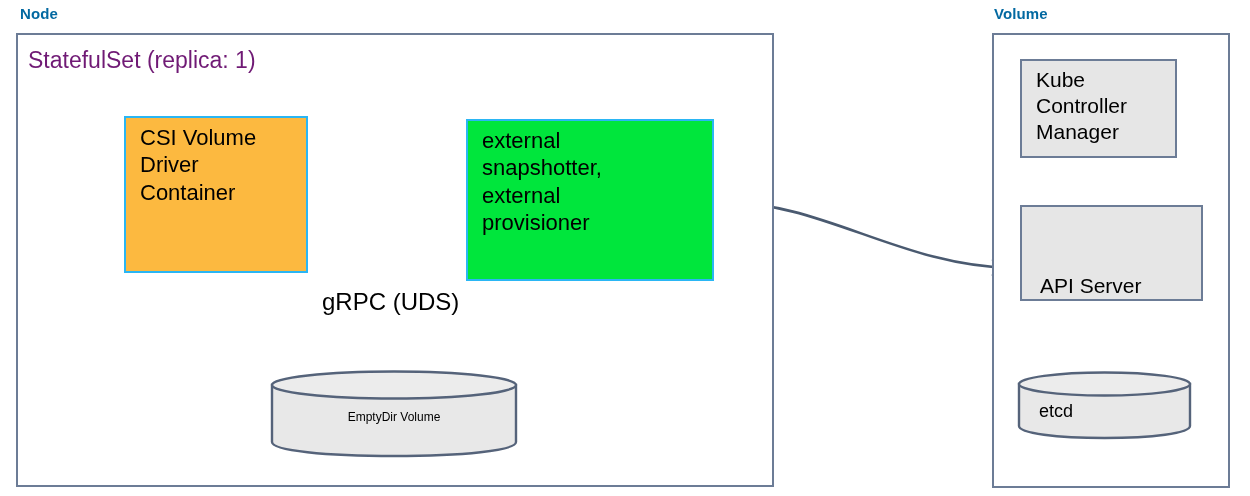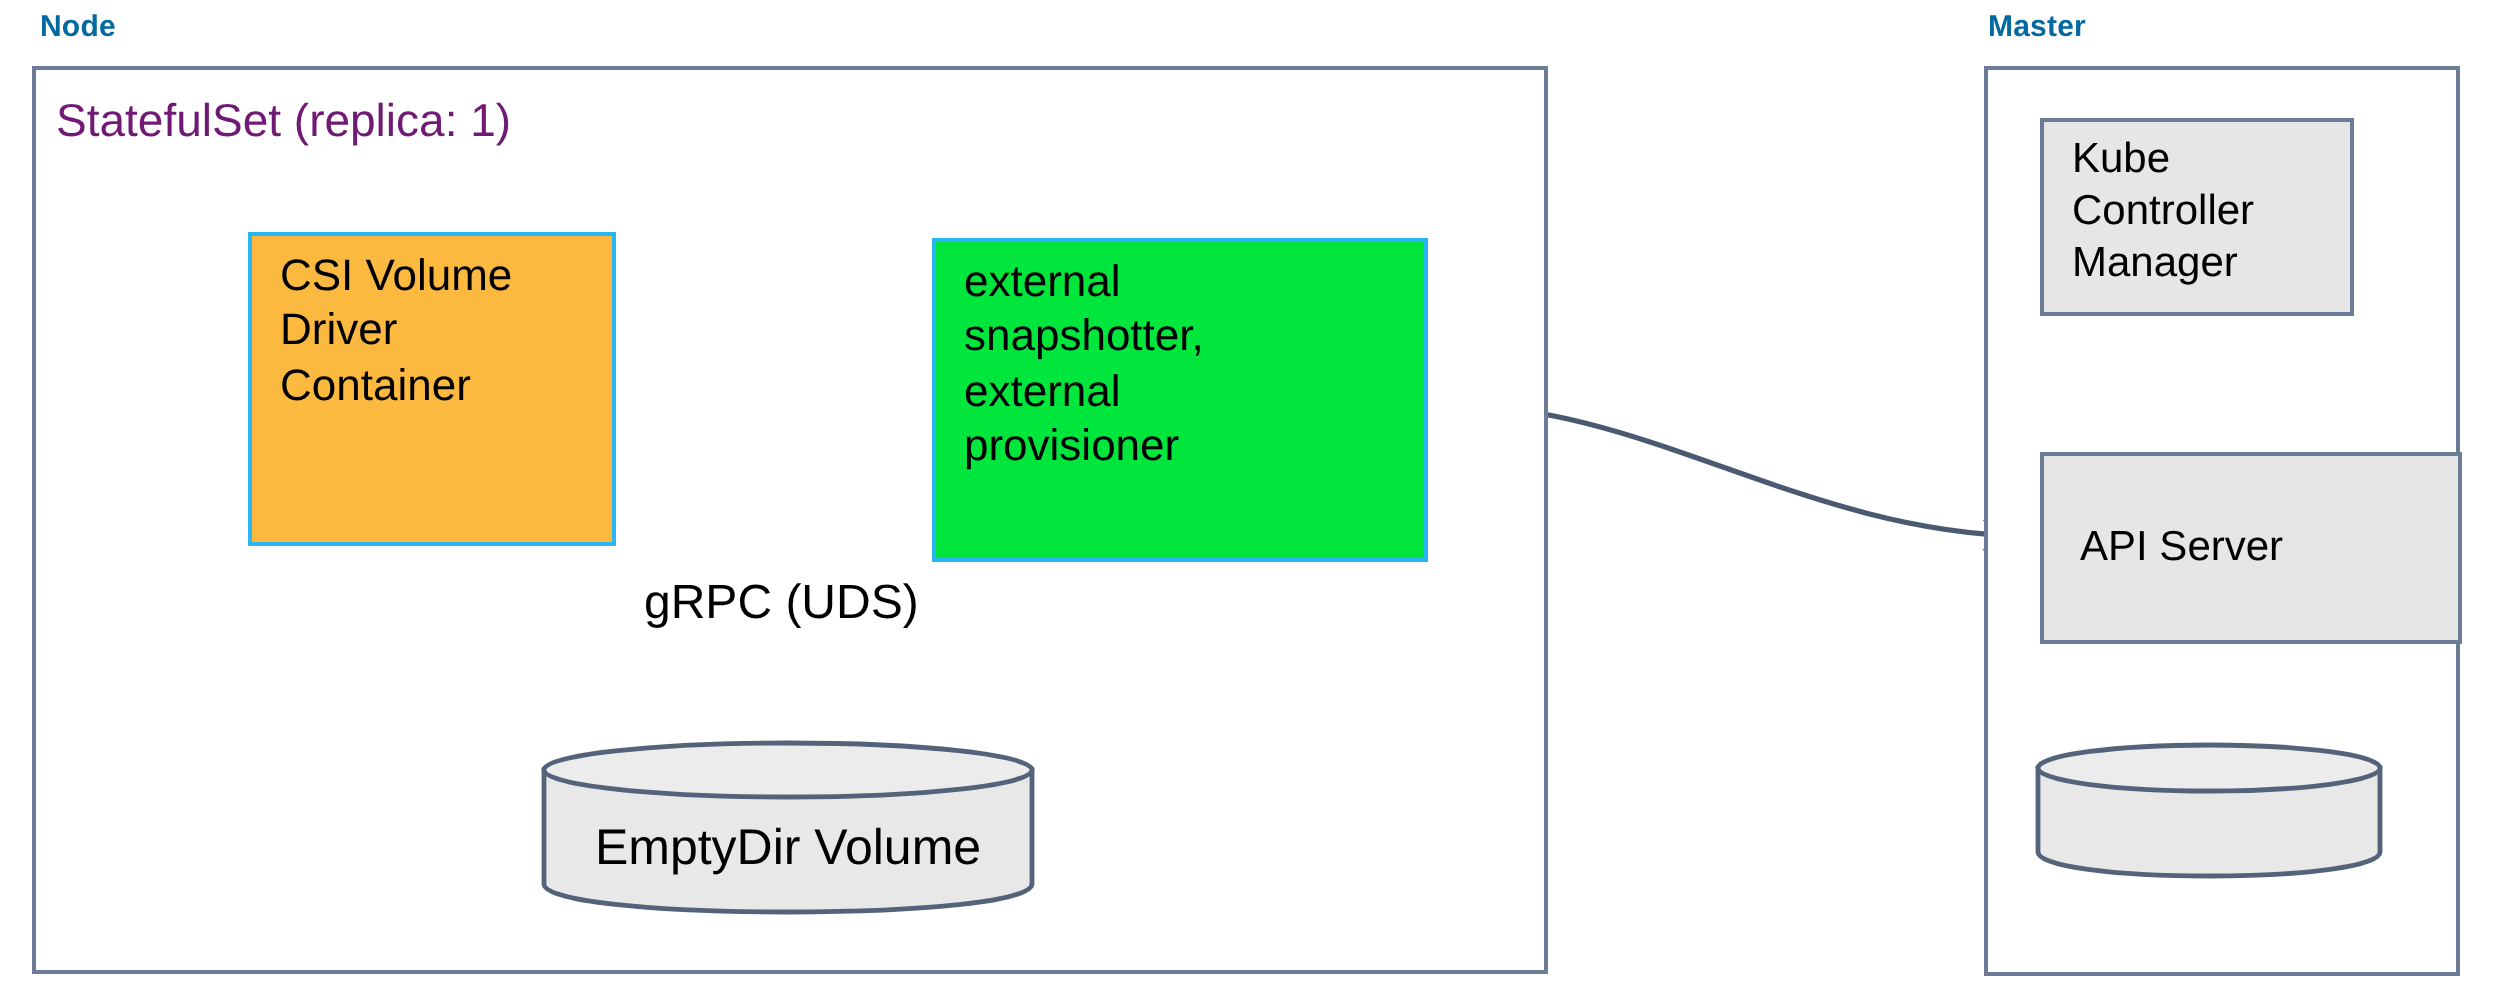--- a/index.html
+++ b/index.html
@@ -89,21 +89,21 @@
   .cylinder svg { display: block; }
   .cylinder-label {
     position: absolute;
     left: 0;
     width: 100%;
     text-align: center;
     font-size: 18px;
     color: #000000;
     white-space: nowrap;
   }
-  .cylinder-label.small { font-size: 25px; }
+  .cylinder-label.small { font-size: 12px; }
 
   
   .edge-label {
     position: absolute;
     font-size: 24px;
     color: #000000;
     white-space: nowrap;
   }
 
   
@@ -179,34 +179,35 @@
   <div class="edge-label" style="left:322px; top:288px;">gRPC (UDS)</div>
 
   <div class="cylinder" style="left:270px; top:369px; width:248px; height:89px;">
     <svg width="248" height="89" viewBox="0 0 248 89" xmlns="http://www.w3.org/2000/svg">
       <path d="M2,16 L2,73 C2,81.6 56,87 124,87 C192,87 246,81.6 246,73 L246,16 Z" fill="#e8e8e8" stroke="#55637a" stroke-width="2.4"></path>
       <ellipse cx="124" cy="16" rx="122" ry="13.5" fill="#ececec" stroke="#55637a" stroke-width="2.4"></ellipse>
     </svg>
     <div class="cylinder-label small" style="top:41px;">EmptyDir Volume</div>
   </div>
 
-  <div class="group-label" style="left:994px; top:5px;">Master</div>
+  <div class="group-label" style="left:994px; top:5px;">Volume</div>
 
   <div class="container-box" style="left:992px; top:33px; width:238px; height:455px;"></div>
 
   <div class="node-box box-grey" style="left:1020px; top:59px; width:157px; height:99px;">
     <span class="node-text">Kube
 Controller
 Manager</span>
   </div>
 
-  <div class="node-box box-grey box-apiserver" style="left:1020px; top:226px; width:211px; height:96px;">
+  <div class="node-box box-grey box-apiserver" style="left:1020px; top:205px; width:183px; height:96px;align-items:flex-end;">
     <span class="node-text">API Server</span>
   </div>
 
   <div class="cylinder" style="left:1017px; top:370px; width:175px; height:72px;">
     <svg width="175" height="72" viewBox="0 0 175 72" xmlns="http://www.w3.org/2000/svg">
       <path d="M2,14 L2,56 C2,63.2 40,68 87.5,68 C135,68 173,63.2 173,56 L173,14 Z" fill="#e8e8e8" stroke="#55637a" stroke-width="2.4"></path>
       <ellipse cx="87.5" cy="14" rx="85.5" ry="11.5" fill="#ececec" stroke="#55637a" stroke-width="2.4"></ellipse>
     </svg>
+    <div class="cylinder-label" style="top:31px; text-align:left; padding-left:22px;">etcd</div>
   </div>
 
 </div>
 
 </body></html>

